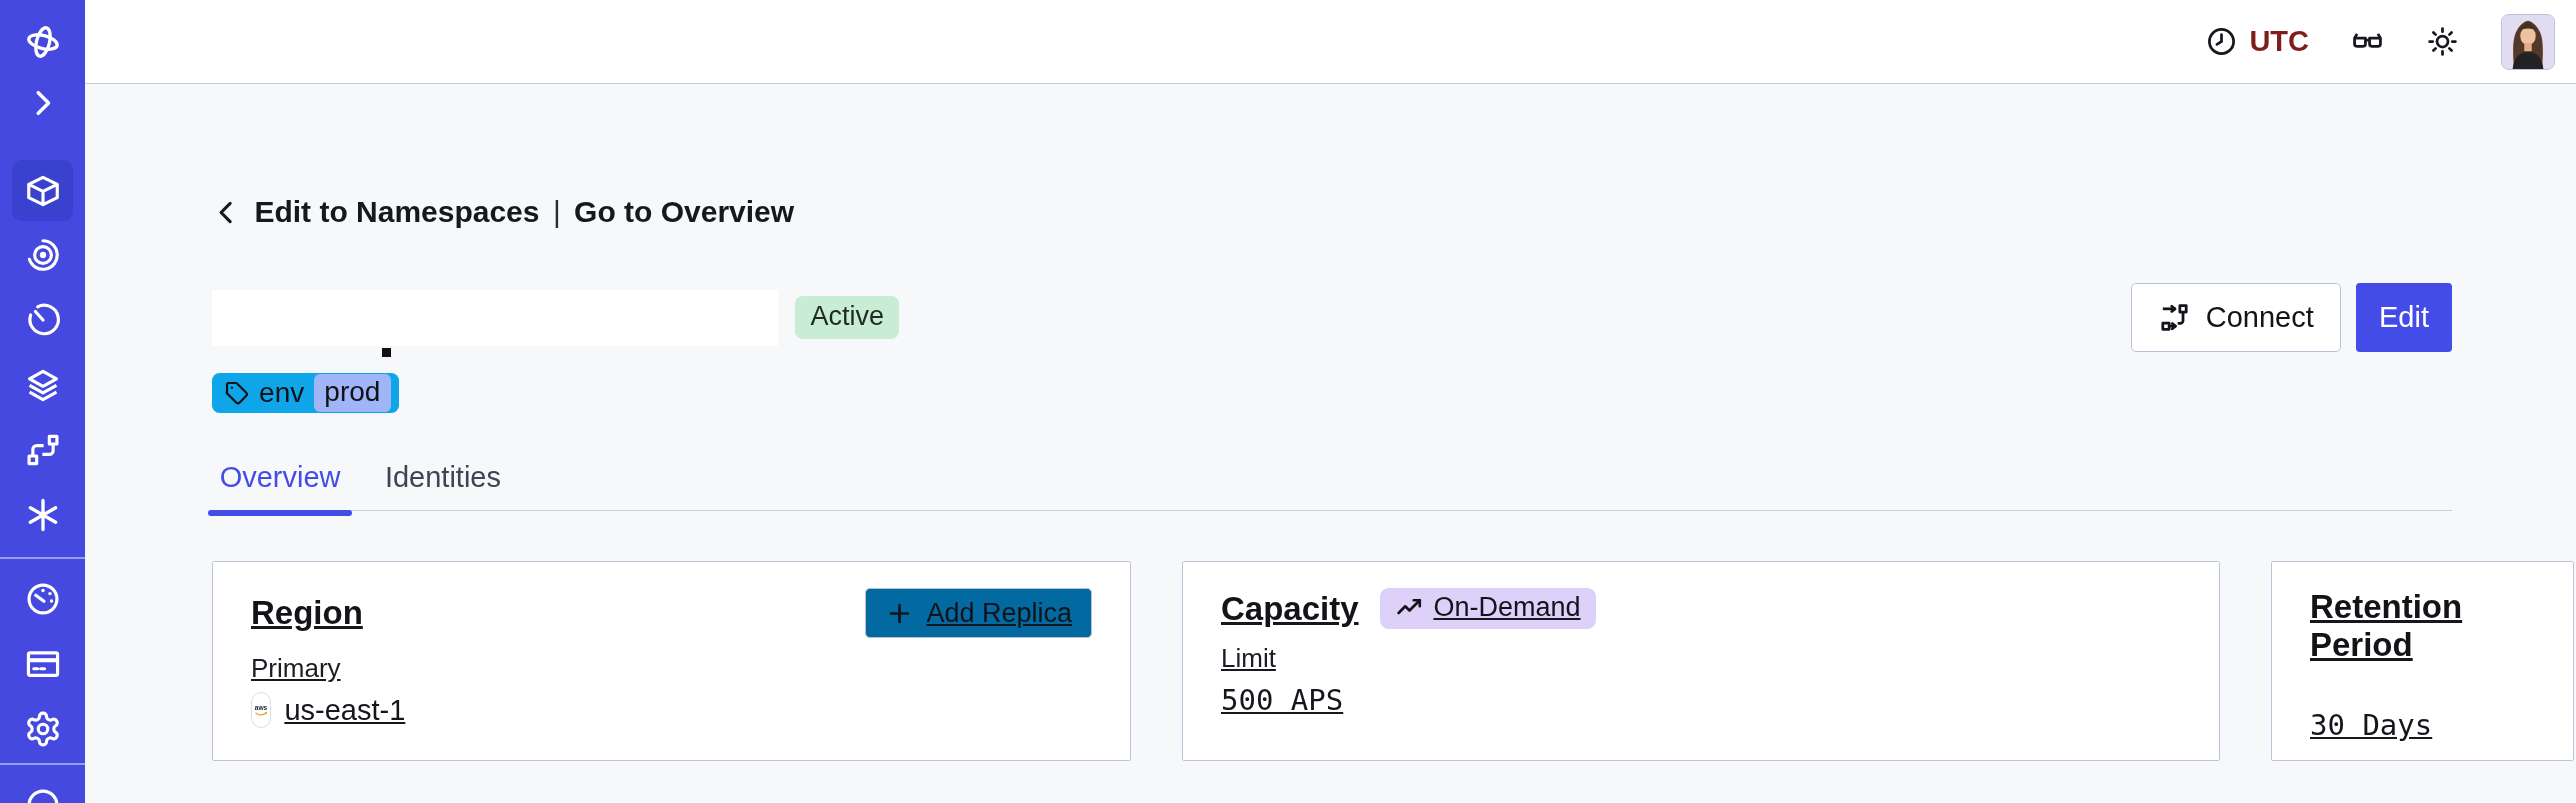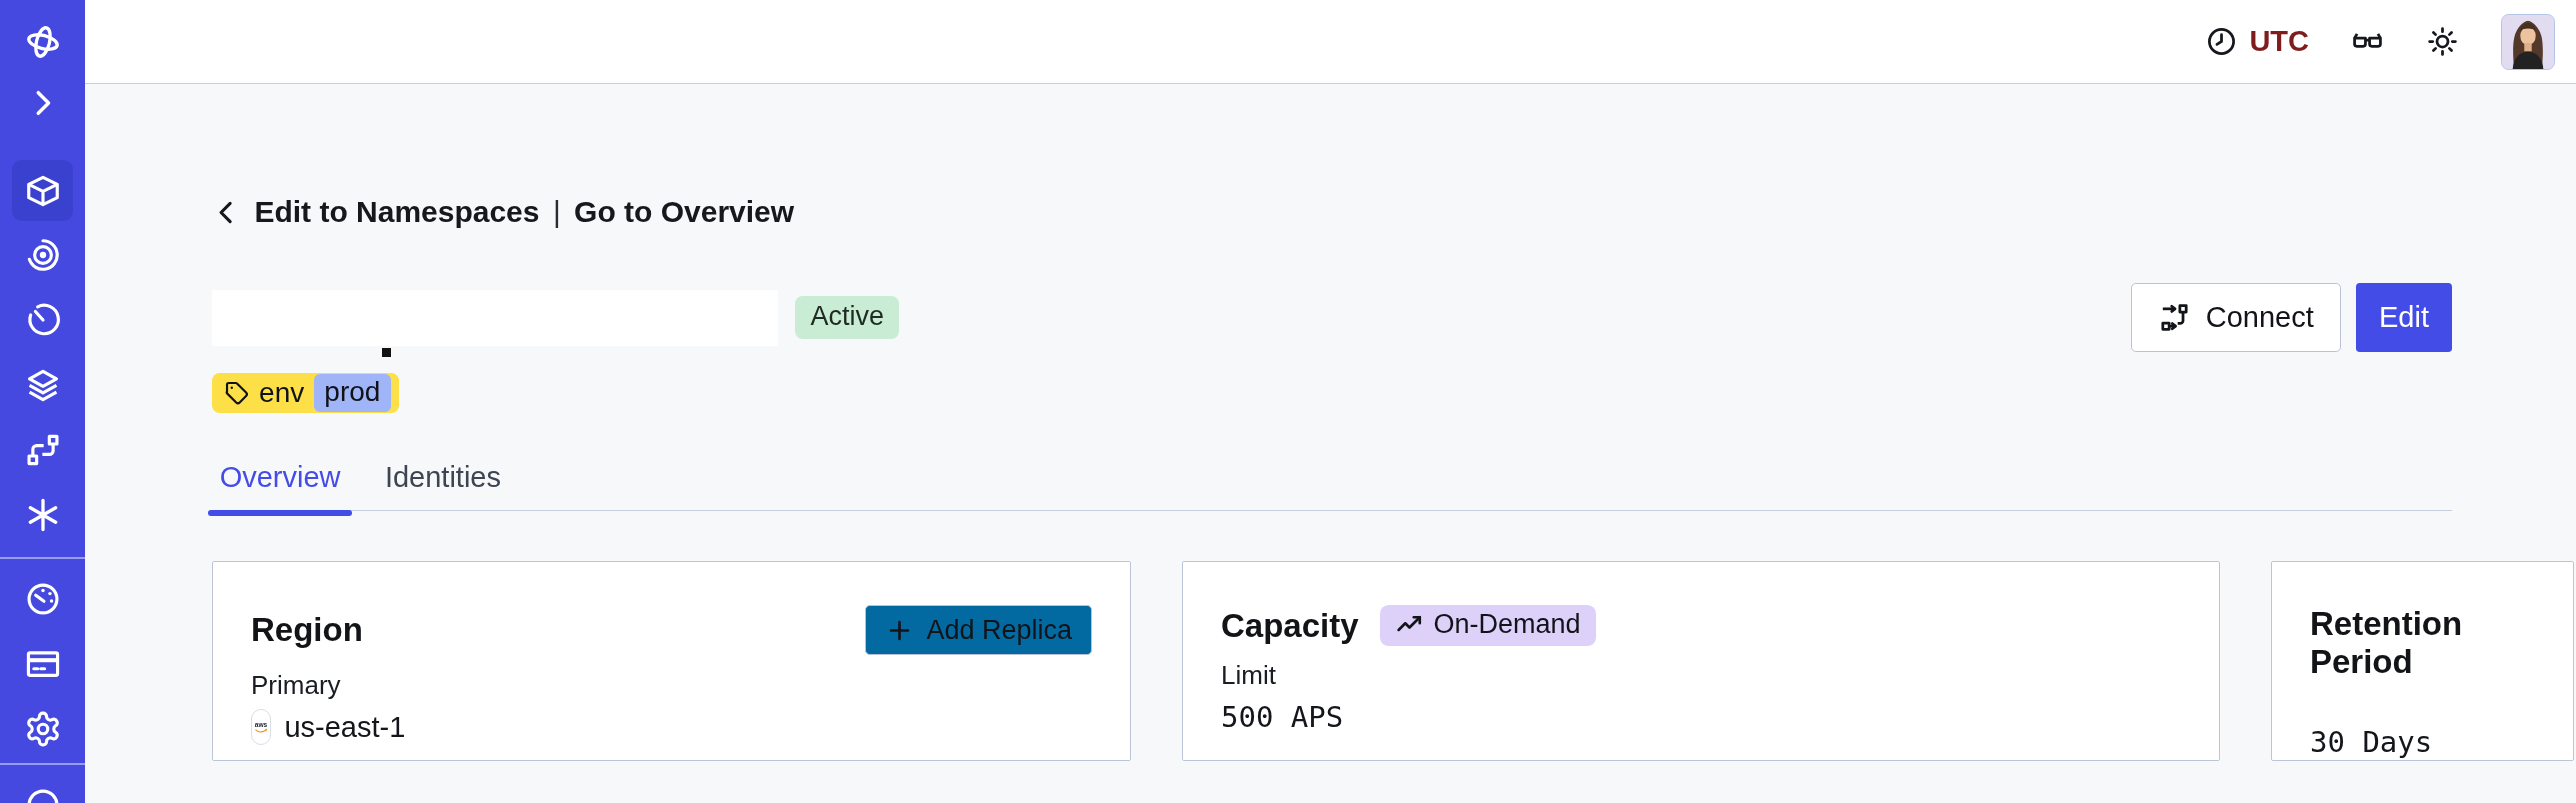--- a/index.html
+++ b/index.html
@@ -63,37 +63,37 @@
   }
   .btn-connect svg { width:33px; height:33px; }
   .btn-edit {
     height:69px; width:96px; background:#444ce7; color:#fff; border:none; border-radius:3.8px;
     font-family:inherit; font-size:29px; cursor:pointer;
   }
 
   .tag-row { margin-top:21px; }
   .tag-pill {
     display:inline-flex; align-items:center; gap:9.6px; height:40px;
-    background:#fde047; border-radius:7.7px; padding:0 7.7px 0 11.5px; font-size:28px; color:#101217;
+    background:#0ea5e9; border-radius:7.7px; padding:0 7.7px 0 11.5px; font-size:28px; color:#101217;
   }
   .tag-pill svg { width:26px; height:26px; }
   .tag-chip { background:#a0b5f8; border-radius:5.8px; padding:1.9px 10.5px 3.8px; }
 
   .tabbar { margin-top:48px; display:flex; gap:29px; border-bottom:1.9px solid #c7cfdf; }
   .tab { position:relative; padding:0 7.7px 16.3px; font-size:29px; color:#3d4452; cursor:pointer; font-weight:500; }
   .tab.active { color:#444ce7; }
   .tab.active::after {
     content:""; position:absolute; left:-3.8px; right:-3.8px; bottom:-5.8px; height:5.8px;
     background:#444ce7; border-radius:2.9px;
   }
 
   .cards { margin-top:50px; display:flex; gap:51px; }
   .card {
     background:#fff; border:1.9px solid #bcc5d8; border-radius:1.9px; height:200px;
-    padding:43px 38px; flex:none;
+    padding:26px 38px; flex:none;text-decoration:underline;
   }
   .card-region { width:919px; }
   .card-capacity { width:1038px; }
   .card-retention { width:303px; }
   .card-head { display:flex; align-items:center; justify-content:space-between; }
   .card-title { font-size:33px; font-weight:700; color:#121417; }
   .head-left { display:flex; align-items:center; gap:21px; }
 
   .btn-card {
     display:inline-flex; align-items:center; gap:12.5px; background:#0369a1;

